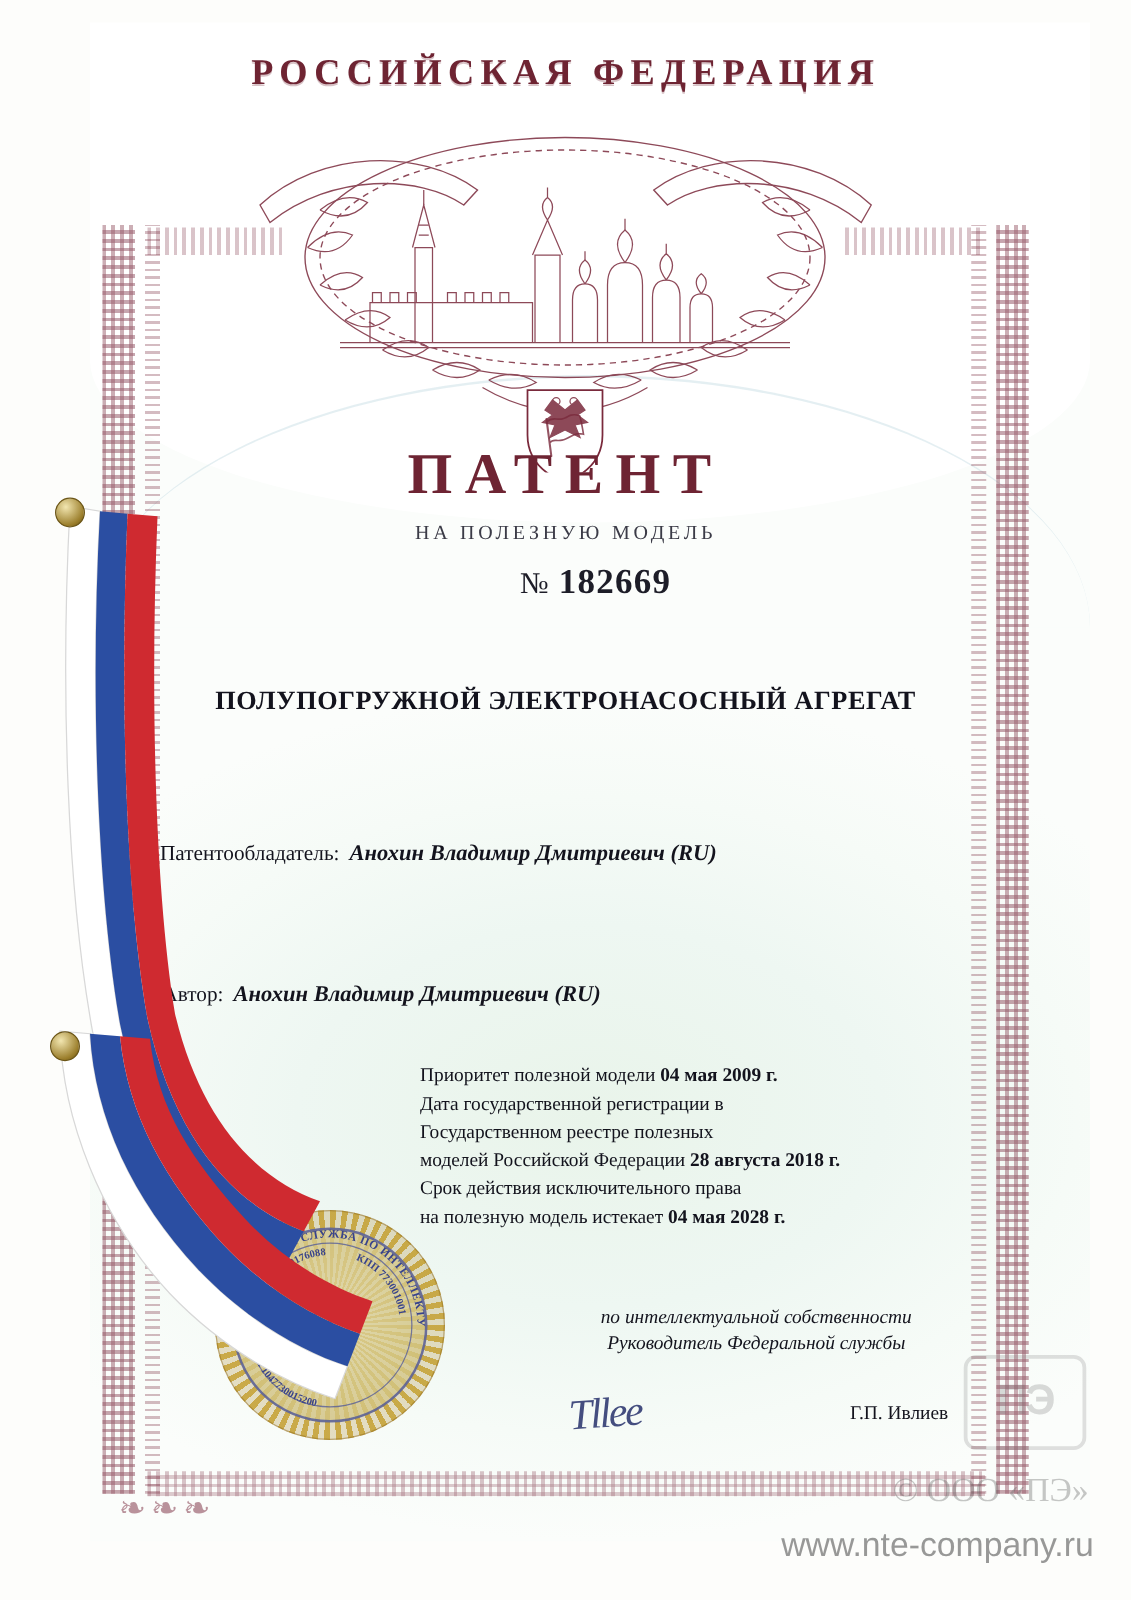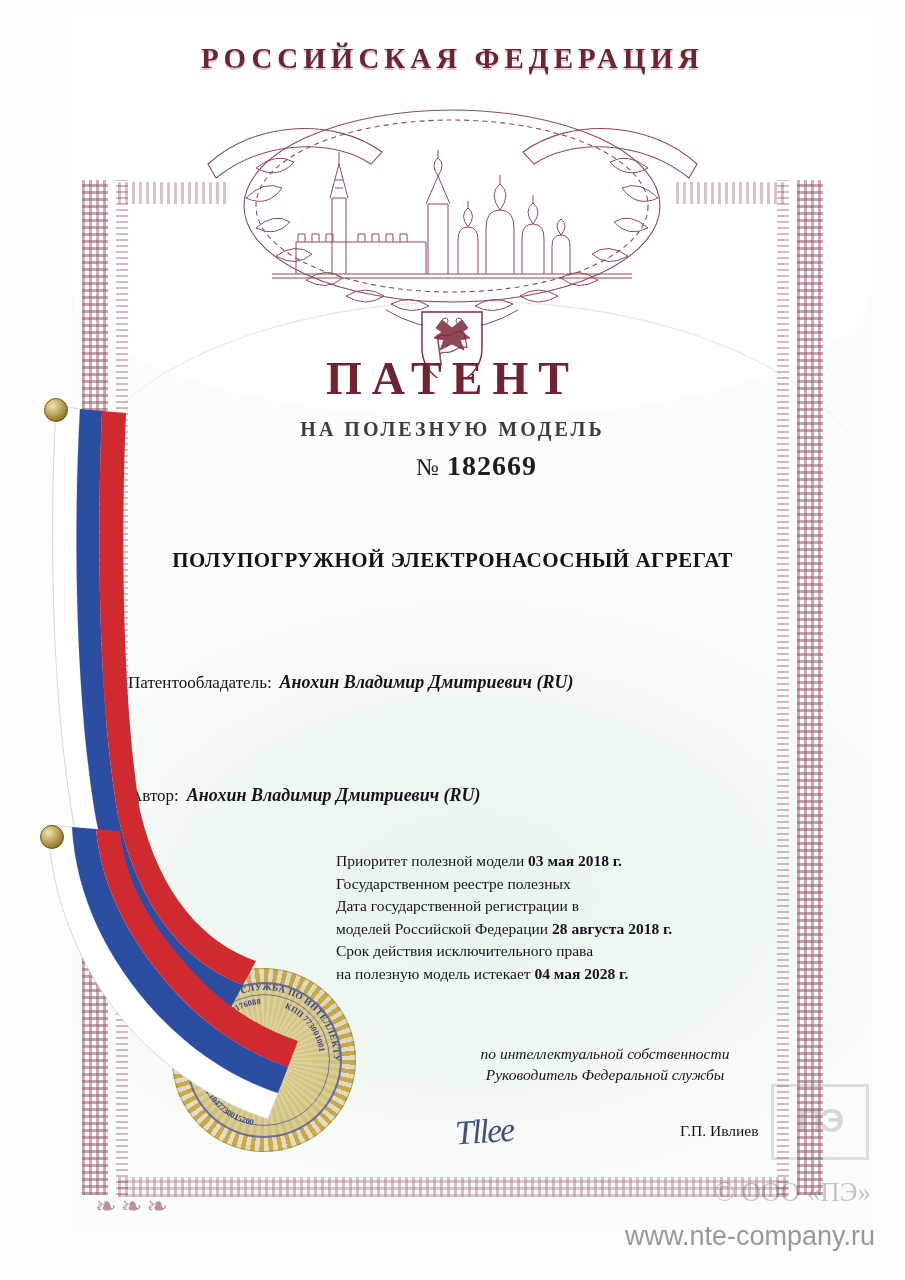--- a/index.html
+++ b/index.html
@@ -129,22 +129,22 @@
     font-weight: bold;
     font-size: 46px;
     letter-spacing: 10px;
     color: #6e2433;
   }
   .patent-sub {
     position: absolute;
     left: 0; right: 0; top: 418px;
     text-align: center;
     font-family: "Liberation Serif", serif;
-    font-weight: bold;
-    font-size: 20px;
+    font-weight: normal;
+    font-size: 16px;
     letter-spacing: 3px;
     color: #3b3b47;
   }
   .patent-number {
     position: absolute;
     left: 0; right: 0; top: 450px;
     text-align: center;
     font-family: "Liberation Serif", serif;
     font-size: 28px;
     color: #1d1d28;
@@ -290,21 +290,21 @@
   }
   .grommet.g1 { left: 44px; top: 398px; }
   .grommet.g2 { left: 40px; top: 825px; }
 
   
   .wm-logo {
     position: absolute;
     right: 36px; bottom: 120px;
     width: 92px; height: 70px;
     border: 3px solid rgba(120,120,120,.22);
-    border-radius: 0;
+    border-radius: 10px;
     color: rgba(110,110,110,.25);
     font-family: "Liberation Sans", sans-serif;
     font-weight: bold;
     font-size: 34px;
     text-align: center;
     line-height: 66px;
     letter-spacing: -2px;
   }
   .wm-company {
     position: absolute;
@@ -442,24 +442,24 @@
     <span class="field-label">Патентообладатель:</span><span class="field-value">Анохин Владимир Дмитриевич (RU)</span>
   </div>
 
   <div class="field-row author-row">
     <span class="field-label">Автор:</span><span class="field-value">Анохин Владимир Дмитриевич (RU)</span>
   </div>
 
   <div class="details">
     <div>
       <span>Приоритет полезной модели</span>
-      <b>03 мая 2018 г.</b>
+      <b>04 мая 2009 г.</b>
     </div>
+    <div>Дата государственной регистрации в</div>
     <div>Государственном реестре полезных</div>
-    <div>Дата государственной регистрации в</div>
     <div>
       <span>моделей Российской Федерации</span>
       <b>28 августа 2018 г.</b>
     </div>
     <div>Срок действия исключительного права</div>
     <div>
       <span>на полезную модель истекает</span>
       <b>04 мая 2028 г.</b>
     </div>
   </div>

